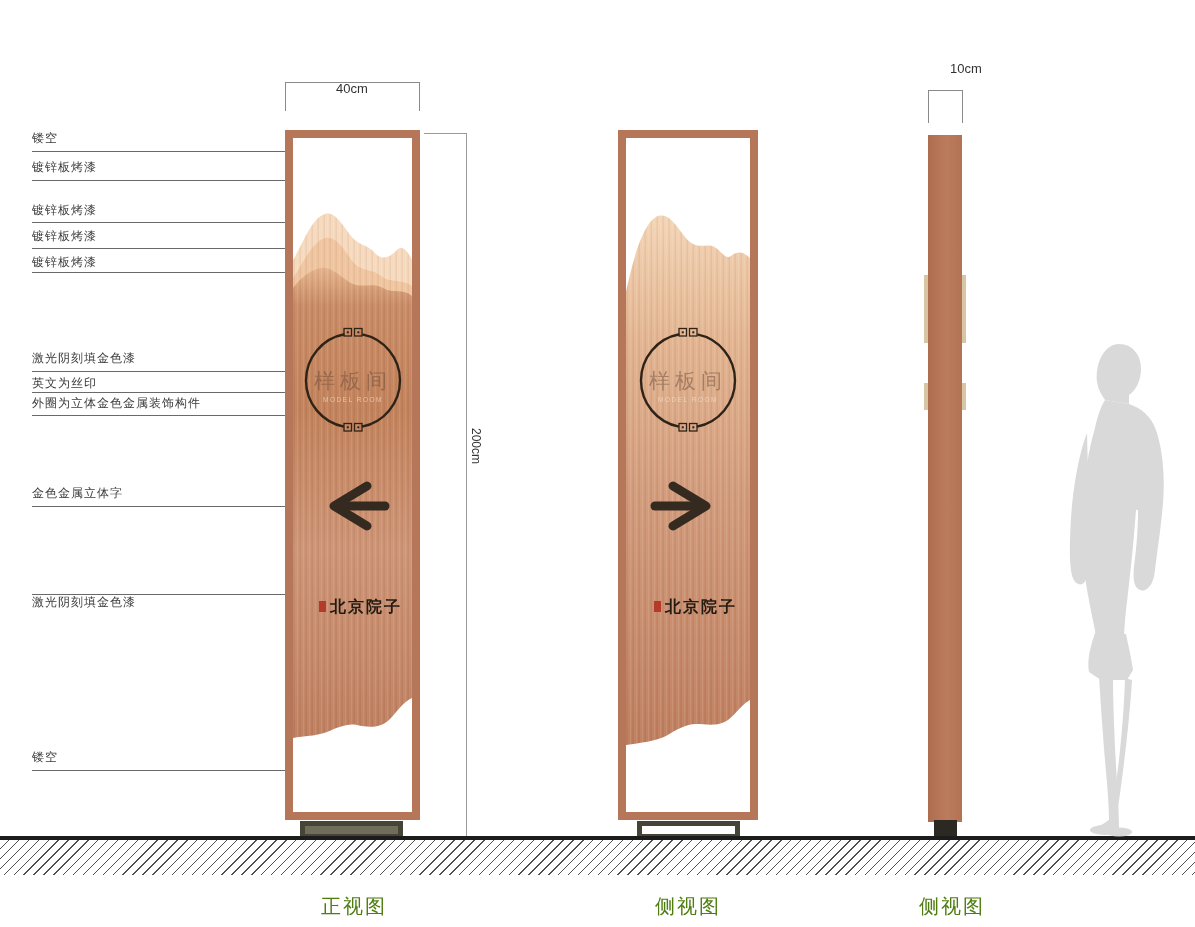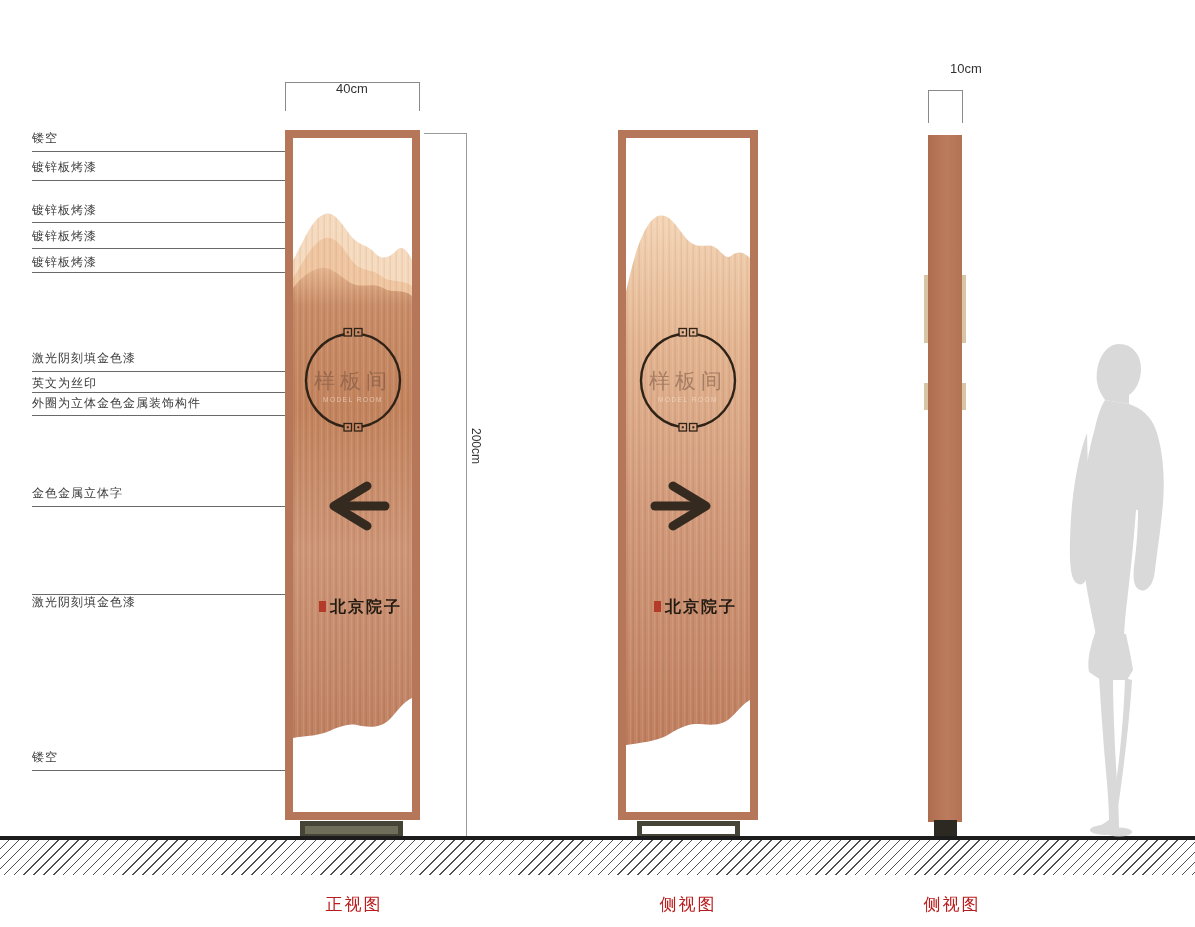--- a/index.html
+++ b/index.html
@@ -6,21 +6,21 @@
   body{font-family:"Liberation Sans","DejaVu Sans",sans-serif;}
   #stage{position:relative;width:1195px;height:927px;background:#ffffff;overflow:hidden;}
   .abs{position:absolute;}
   .ann-label{position:absolute;left:32px;font-size:12px;color:#3c3c3c;letter-spacing:1px;white-space:nowrap;}
   .ann-line{position:absolute;left:32px;height:1px;background:#6a6a6a;}
   .dim-label{position:absolute;font-size:13px;color:#333;}
   .dim-bracket{position:absolute;border:1px solid #8a8a8a;border-bottom:none;background:transparent;}
   .vdim-line{position:absolute;width:1px;background:#9a9a9a;}
   .vdim-tick{position:absolute;height:1px;background:#9a9a9a;}
   .vdim-label{position:absolute;font-size:12px;color:#333;writing-mode:vertical-rl;}
-  .view-label{position:absolute;font-size:17px;color:#b91c1c;letter-spacing:2px;transform:translateX(-50%);white-space:nowrap;}
+  .view-label{position:absolute;font-size:20px;color:#4d7c0f;letter-spacing:2px;transform:translateX(-50%);white-space:nowrap;}
   .pedestal{position:absolute;box-sizing:border-box;border:5px solid #454436;}
   .ground-line{position:absolute;left:0;top:836px;width:1195px;height:4px;background:#1c1c1c;}
   .ground-hatch{position:absolute;left:0;top:840px;width:1195px;height:35px;
     background:repeating-linear-gradient(135deg,#ffffff 0 6px,#4f4f4f 6px 7px);}
 </style>
 </head>
 <body>
 
 <div id="stage">
 

